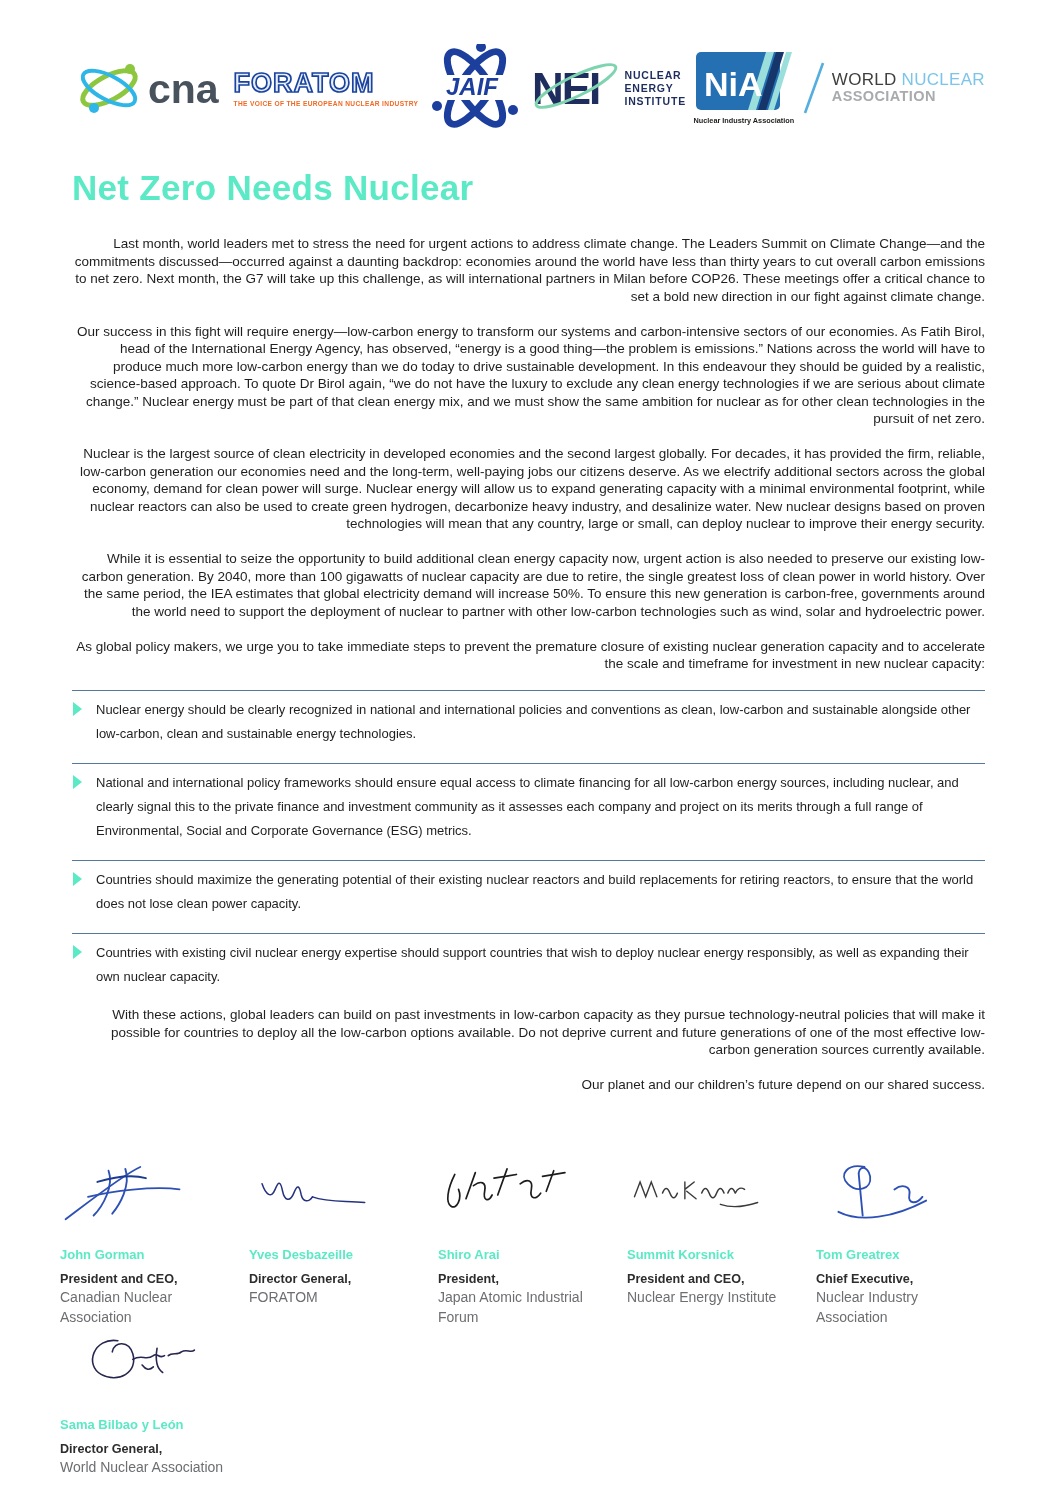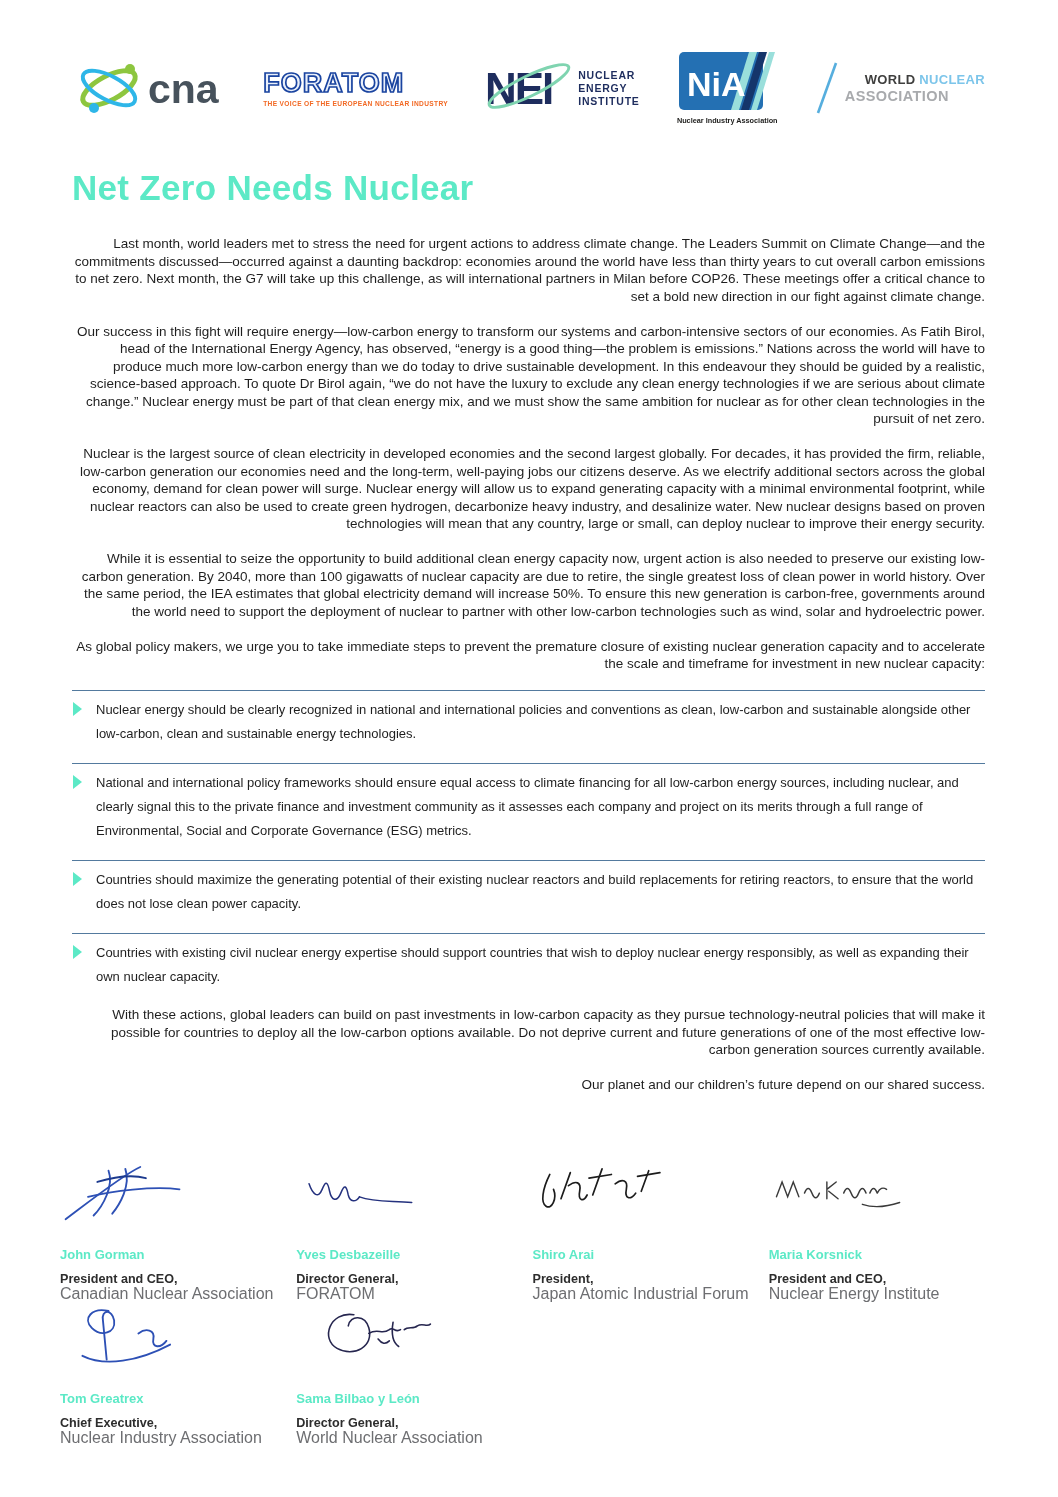--- a/index.html
+++ b/index.html
@@ -29,21 +29,21 @@
   .foratom-tag {
     margin-top:3px; font-size:6.6px; font-weight:700; color:#f26924; letter-spacing:.35px;
   }
   .logo-nei { gap:7px; }
   .nei-lines { display:flex; flex-direction:column; justify-content:center; }
   .nei-lines span { font-size:10.5px; font-weight:700; color:#1e2d5e; letter-spacing:.8px; line-height:13px; }
   .logo-nia { flex-direction:column; align-items:center; }
   .nia-caption { margin-top:4px; font-size:7.3px; color:#1d1d1b; font-weight:700; }
   .logo-wna { gap:6px; }
   .wna-text { display:flex; flex-direction:column; line-height:16px; }
-  .wna-row { font-size:13px; font-weight:700; letter-spacing:.3px;margin-left:20px; }
+  .wna-row { font-size:17px; font-weight:400; letter-spacing:.3px; }
   .wna-word1 { color:#3f3f3e; }
   .wna-word2 { color:#7cc5ea; }
   .wna-word3 { color:#a8aaad; font-size:14.5px; font-weight:700; letter-spacing:.4px; }
 
   
   .page-title {
     margin:36px 0 30px 0;
     font-size:35px; font-weight:800; letter-spacing:.3px;
     color:#5ce9c6; line-height:1;
   }
@@ -65,29 +65,29 @@
     width:9px; height:14px;
     background:#5ce9c6;
     clip-path:polygon(0 0, 100% 50%, 0 100%);
   }
   .bullet-text { font-size:13px; line-height:24px; }
   .closing { margin-top:2px; }
 
   
   .sig-grid {
     display:grid;
-    grid-template-columns:repeat(4, 1fr);
+    grid-template-columns:repeat(5, 1fr);
     column-gap:20px;
     padding:46px 73px 0 60px;
   }
   .sig-block { display:flex; flex-direction:column; }
   .sig-image { height:76px; display:flex; align-items:flex-end; }
   .sig-name { margin-top:14px; font-size:13px; font-weight:700; color:#5ce9c6; }
   .sig-role { margin-top:9px; font-size:12.6px; font-weight:700; color:#2d2d2d; line-height:16px; }
-  .sig-org  { font-size:16px; color:#6d6e71; line-height:14px; }
+  .sig-org  { font-size:14px; color:#6d6e71; line-height:20px; }
   svg { display:block; }
 </style>
 </head>
 <body>
 
 <div class="page">
 
   <div class="logo-bar">
 
     <div class="logo logo-cna">
@@ -100,20 +100,33 @@
         </g>
         <text x="72" y="47" font-size="41" fill="#47525c" font-weight="600">cna</text>
       </svg>
     </div>
 
     <div class="logo logo-foratom">
       <span class="foratom-word">FORATOM</span>
       <span class="foratom-tag">THE VOICE OF THE EUROPEAN NUCLEAR INDUSTRY</span>
     </div>
 
+    <div class="logo logo-jaif">
+      <svg width="98" height="88" viewBox="0 0 98 88">
+        <g transform="translate(49,44)">
+          <ellipse rx="43" ry="15" fill="none" stroke="#1c3f9d" stroke-width="7" transform="rotate(-55)"></ellipse>
+          <ellipse rx="43" ry="15" fill="none" stroke="#1c3f9d" stroke-width="7" transform="rotate(55)"></ellipse>
+          <circle cx="6" cy="-41" r="5" fill="#1c3f9d"></circle>
+          <circle cx="-38" cy="18" r="5" fill="#1c3f9d"></circle>
+          <circle cx="38" cy="22" r="5" fill="#1c3f9d"></circle>
+        </g>
+        <rect x="16" y="31" width="68" height="25" fill="#ffffff"></rect>
+        <text x="20" y="51" font-size="24" font-weight="800" font-style="italic" fill="#1c3f9d">JAIF</text>
+      </svg>
+    </div>
 
     <div class="logo logo-nei">
       <svg width="86" height="60" viewBox="0 0 86 60">
         <text x="0" y="46" font-size="44" font-weight="700" fill="#1e2d5e" letter-spacing="-2">NEI</text>
         <ellipse cx="44" cy="28" rx="44" ry="10" fill="none" stroke="#7fd4b0" stroke-width="3" transform="rotate(-26 44 28)"></ellipse>
       </svg>
       <div class="nei-lines">
         <span>NUCLEAR</span>
         <span>ENERGY</span>
         <span>INSTITUTE</span>
@@ -229,21 +242,21 @@
       <div class="sig-image">
         <svg width="140" height="76" viewBox="0 0 150 80" fill="none" stroke="#3a3a3a" stroke-width="1.5" stroke-linecap="round">
           <path d="M8 42 L14 26 L20 42 L26 26 L32 42"></path>
           <path d="M38 38 q4 -10 8 0 q4 10 8 0"></path>
           <path d="M62 26 L62 44 M62 34 L72 26 M64 36 L74 44"></path>
           <path d="M80 38 q4 -10 8 0 q4 10 8 0 q4 -10 8 0"></path>
           <path d="M108 38 q4 -10 8 0 M116 38 q4 -8 10 -4"></path>
           <path d="M100 50 C112 54, 128 52, 140 48"></path>
         </svg>
       </div>
-      <div class="sig-name">Maria Korsnick</div>
+      <div class="sig-name">Summit Korsnick</div>
       <div class="sig-role">President and CEO,</div>
       <div class="sig-org">Nuclear Energy Institute</div>
     </div>
 
     <div class="sig-block">
       <div class="sig-image">
         <svg width="140" height="76" viewBox="0 0 150 80" fill="none" stroke="#2d50b5" stroke-width="2" stroke-linecap="round">
           <path d="M52 10 C34 6, 24 18, 34 28 C44 38, 60 34, 58 20 C56 8, 44 8, 46 20 L50 62"></path>
           <path d="M24 58 C48 70, 84 64, 118 46"></path>
           <path d="M84 34 C92 28, 102 30, 100 40 C98 50, 108 50, 114 42"></path>

